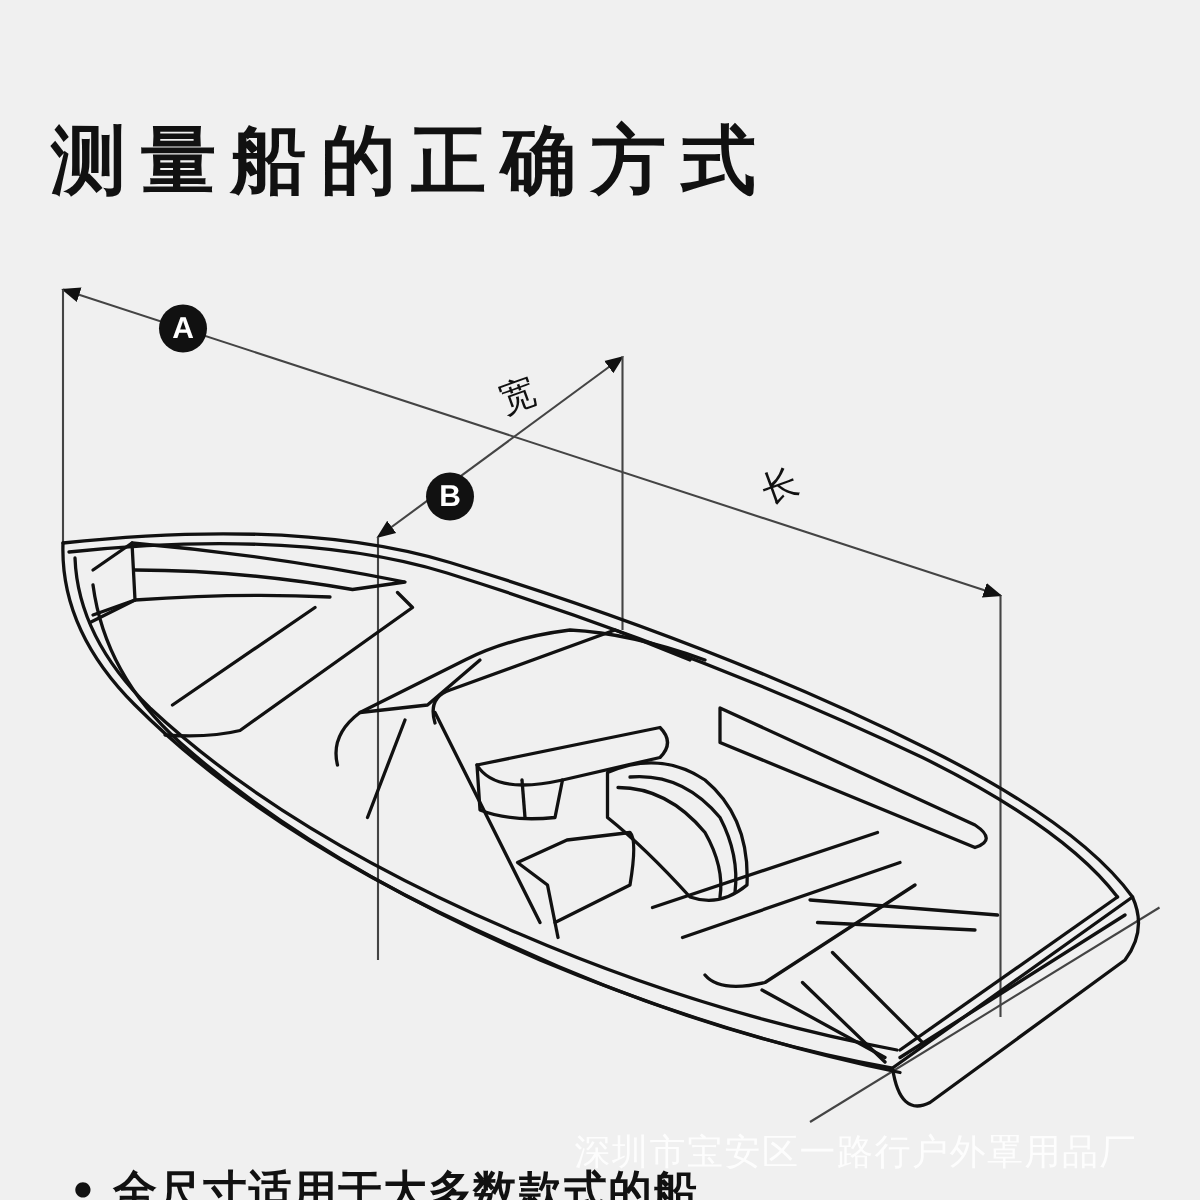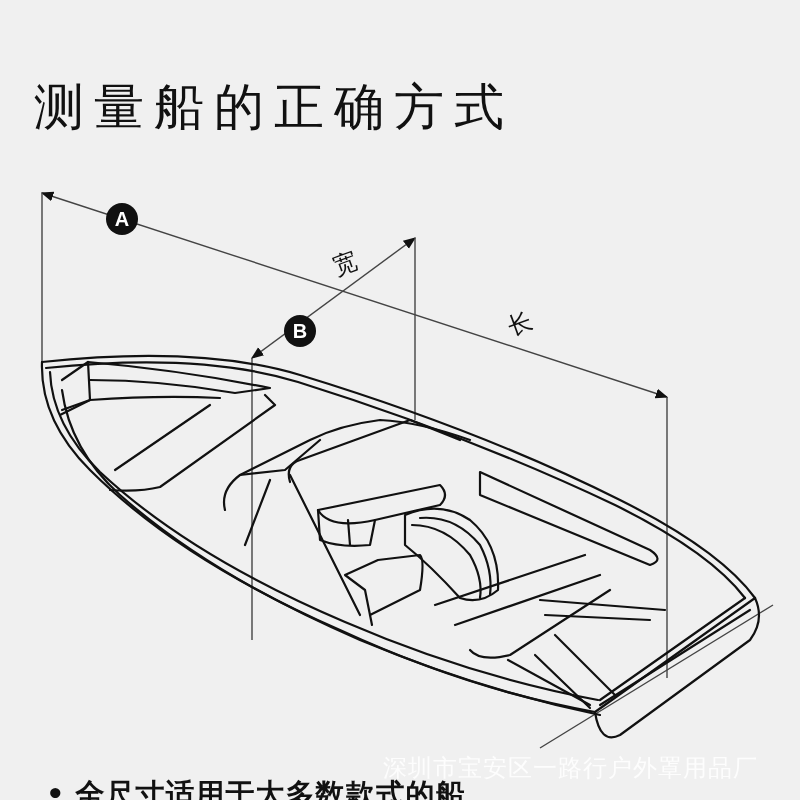--- a/index.html
+++ b/index.html
@@ -4,21 +4,21 @@
   <style>
     html, body { margin: 0; padding: 0; }
     body {
       width: 800px; height: 800px; overflow: hidden;
       background: #f0f0f0;
       font-family: "DejaVu Sans", "Liberation Sans", sans-serif;
       position: relative;
     }
     .title {
       position: absolute; left: 34px; top: 48px;
-      font-size: 50px; font-weight: normal; letter-spacing: 10px;
+      font-size: 50px; font-weight: bold; letter-spacing: 10px;
       color: #111111; line-height: 1;
     }
     .diagram {
       position: absolute; left: 0; top: 0; width: 800px; height: 800px;
     }
     .label-cn {
       position: absolute; font-size: 24px; color: #111;
       line-height: 1;
     }
     .badge {

